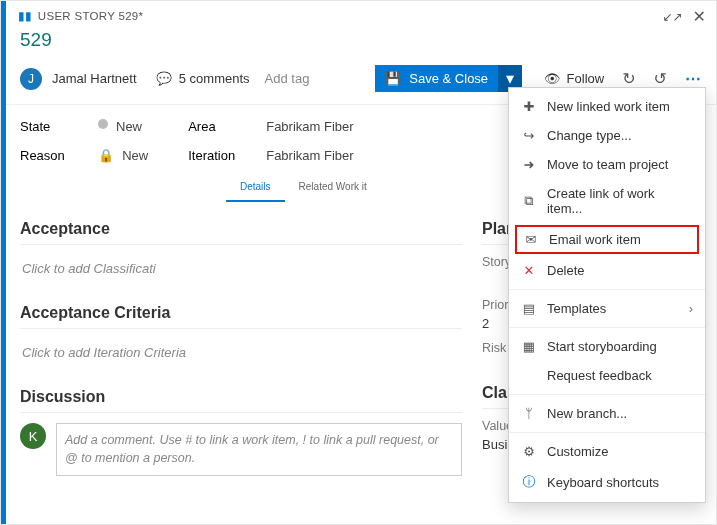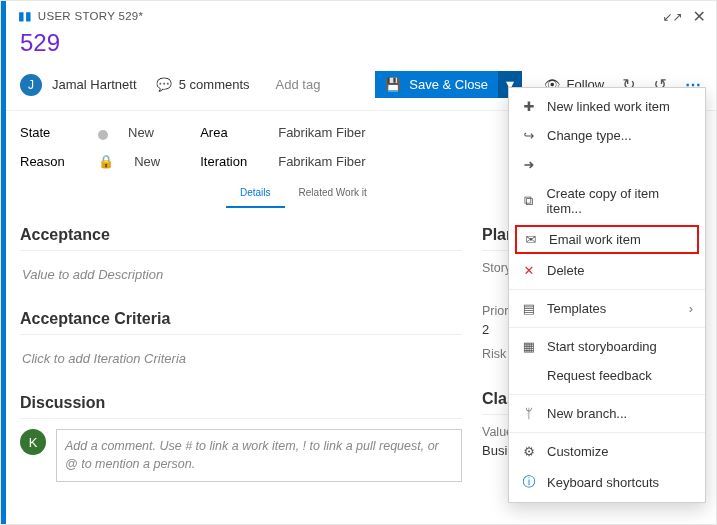--- a/index.html
+++ b/index.html
@@ -4,38 +4,38 @@
 <style>
 *{box-sizing:border-box;margin:0;padding:0;font-family:"Segoe UI",Arial,sans-serif}
 body{width:717px;height:525px;overflow:hidden;background:#fff;color:#333;position:relative;border:1px solid #e6e6e6}
 .left-rail{position:absolute;left:0;top:0;bottom:0;width:5px;background:#0078d4}
 .page{position:absolute;left:5px;right:0;top:0;bottom:0;padding:0}
 .hdr-type{display:flex;align-items:center;gap:6px;padding:8px 12px 4px;color:#555;font-size:11.5px;letter-spacing:.3px}
 .hdr-type .book{color:#0078d4;font-size:12px}
 .hdr-controls{position:absolute;right:10px;top:6px;display:flex;gap:10px;align-items:center}
 .hdr-controls span{color:#555;cursor:pointer}
 .title-row{display:flex;align-items:baseline;gap:12px;padding:2px 14px 10px}
-.title-row .num{font-size:24px;color:#6d28d9}
+.title-row .num{font-size:19px;color:#0f766e}
 .title-row .ttl{font-size:24px;color:#333;font-weight:400}
 .meta-row{display:flex;align-items:center;gap:10px;padding:4px 14px 12px;border-bottom:1px solid #eee}
 .avatar{background:#1a77b9;color:#fff;border-radius:50%;width:22px;height:22px;display:flex;align-items:center;justify-content:center;font-size:12px}
 .assignee{font-size:13px;color:#333;margin-right:10px}
 .comments{display:flex;align-items:center;gap:6px;font-size:13px;color:#333}
-.addtag{font-size:13px;color:#888;margin-left:16px}
+.addtag{font-size:13px;color:#888;margin-left:5px}
 .spacer{flex:1}
 .btn-save{display:flex;align-items:center;gap:8px;background:#0078d4;color:#fff;font-size:13px;border:none;padding:6px 10px}
 .btn-split{display:flex}
 .btn-split .caret{background:#005a9e;color:#fff;width:24px;display:flex;align-items:center;justify-content:center}
 .follow{display:flex;align-items:center;gap:6px;font-size:13px;color:#333;margin-left:12px}
 .iconbtn{color:#555;font-size:16px;margin-left:8px;cursor:pointer}
 .dots{letter-spacing:1px;color:#0078d4;font-weight:bold}
 .fields{display:flex;gap:40px;padding:14px 14px 10px}
 .fcol{display:grid;grid-template-columns:64px auto;row-gap:14px;column-gap:14px;font-size:13px}
 .flbl{color:#000000}
-.fval{display:flex;align-items:flex-end;gap:20px;color:#444}
+.fval{display:flex;align-items:flex-start;gap:8px;color:#444}
 .state-dot{width:10px;height:10px;border-radius:50%;background:#bbb}
 .tabs{display:flex;gap:0;padding-left:220px}
 .tab{padding:8px 14px;font-size:10px;color:#666;border-bottom:2px solid transparent;cursor:pointer}
 .tab.active{color:#0078d4;border-bottom-color:#0078d4}
 .content{display:flex;padding:10px 14px;gap:20px}
 .col-main{flex:1;min-width:0}
 .col-side{width:220px}
 .sec-h{font-size:16px;color:#333;font-weight:600;margin:8px 0 4px}
 .sec-line{border:none;border-top:1px solid #eee;margin:6px 0 10px}
 .placeholder{font-size:13px;color:#888;font-style:italic;padding:6px 2px}
@@ -123,21 +123,21 @@
 
   <div class="tabs">
     <div class="tab active">Details</div>
     <div class="tab">Related Work it</div>
   </div>
 
   <div class="content">
     <div class="col-main">
       <div class="sec-h">Acceptance</div>
       <hr class="sec-line">
-      <div class="placeholder">Value to add Description</div>
+      <div class="placeholder">Click to add Classificati</div>
 
       <div style="height:14px"></div>
       <div class="sec-h">Acceptance Criteria</div>
       <hr class="sec-line">
       <div class="placeholder">Click to add Iteration Criteria</div>
 
       <div style="height:14px"></div>
       <div class="sec-h">Discussion</div>
       <hr class="sec-line">
       <div class="discussion-row">
@@ -169,24 +169,25 @@
   <div class="mi">
       <span class="ic">✚</span>
       <span>New linked work item</span>
     </div>
   <div class="mi">
       <span class="ic">↪</span>
       <span>Change type...</span>
     </div>
   <div class="mi">
       <span class="ic">➜</span>
+      <span>Move to team project</span>
     </div>
   <div class="mi">
       <span class="ic">⧉</span>
-      <span>Create copy of item item...</span>
+      <span>Create link of work item...</span>
     </div>
   <div class="mi boxed">
       <span class="ic">✉</span>
       <span>Email work item</span>
     </div>
   <div class="mi del">
       <span class="ic">✕</span>
       <span>Delete</span>
     </div>
   <hr>

